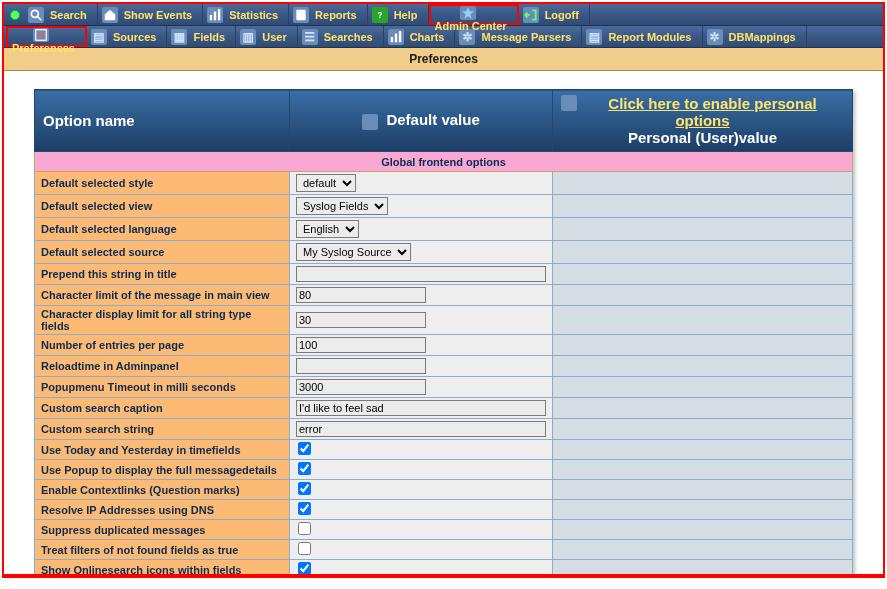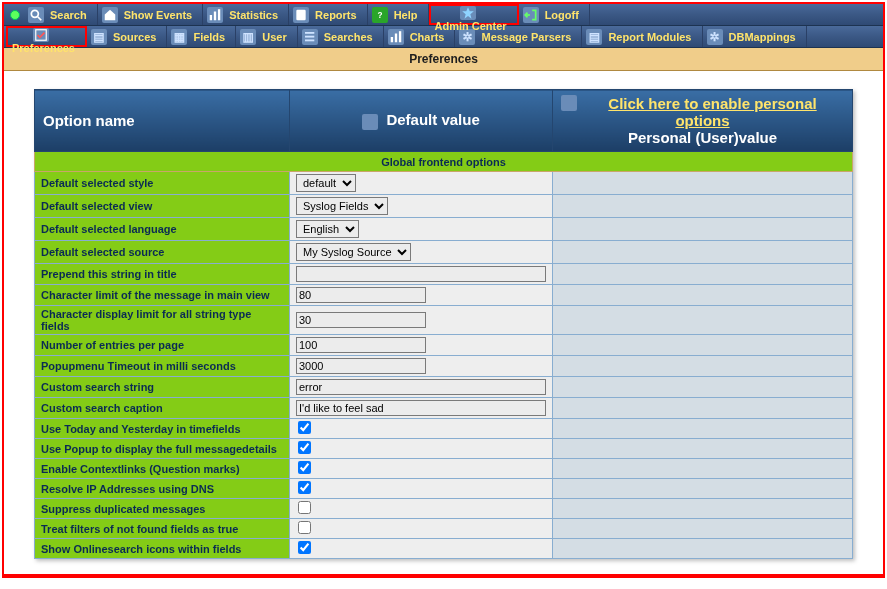--- a/index.html
+++ b/index.html
@@ -107,38 +107,38 @@
     color: #fff;
     display: block;
     text-align: center;
     font-weight: bold;
   }
   table.prefs th .hicon {
     width:16px;height:16px;display:inline-block;vertical-align:middle;
     background:#6a8cb8;border-radius:2px;margin-right:4px;
   }
   table.prefs tr.section td {
-    background: #84cc16;
+    background: #f9a8d4;
     text-align: center;
     font-weight: bold;
     color: #0a2b54;
     font-size: 11px;
     padding: 3px;
     border: 1px solid #c9a668;
   }
   table.prefs td {
     padding: 2px 6px;
     border: 1px solid #88add0;
     font-size: 11px;
     color: #0a2b54;
     vertical-align: middle;
     height: 20px;
   }
   td.label-cell {
-    background: #84cc16;
+    background: #fdba74;
     font-weight: bold;
     width: 255px;
   }
   td.value-cell {
     background: #eeeeee;
     width: 231px;
   }
   td.personal-cell {
     background: #d4dde4;
     width: auto;
@@ -350,32 +350,37 @@
             <td class="label-cell">Character display limit for all string type fields</td>
             <td class="value-cell"><input type="text" class="narrow" value="30" style=""></td>
             <td class="personal-cell"></td>
           </tr>
           <tr>
             <td class="label-cell">Number of entries per page</td>
             <td class="value-cell"><input type="text" class="narrow" value="100" style=""></td>
             <td class="personal-cell"></td>
           </tr>
           <tr>
+            <td class="label-cell">Reloadtime in Adminpanel</td>
+            <td class="value-cell"><input type="text" class="narrow" style=""></td>
+            <td class="personal-cell"></td>
+          </tr>
+          <tr>
             <td class="label-cell">Popupmenu Timeout in milli seconds</td>
             <td class="value-cell"><input type="text" class="narrow" value="3000" style=""></td>
             <td class="personal-cell"></td>
           </tr>
           <tr>
+            <td class="label-cell">Custom search caption</td>
+            <td class="value-cell"><input type="text" class="wide" value="I'd like to feel sad" style=""></td>
+            <td class="personal-cell"></td>
+          </tr>
+          <tr>
             <td class="label-cell">Custom search string</td>
             <td class="value-cell"><input type="text" class="wide" value="error" style=""></td>
-            <td class="personal-cell"></td>
-          </tr>
-          <tr>
-            <td class="label-cell">Custom search caption</td>
-            <td class="value-cell"><input type="text" class="wide" value="I'd like to feel sad" style=""></td>
             <td class="personal-cell"></td>
           </tr>
           <tr>
             <td class="label-cell">Use Today and Yesterday in timefields</td>
             <td class="value-cell"><input type="checkbox" checked="" style=""></td>
             <td class="personal-cell"></td>
           </tr>
           <tr>
             <td class="label-cell">Use Popup to display the full messagedetails</td>
             <td class="value-cell"><input type="checkbox" checked="" style=""></td>

